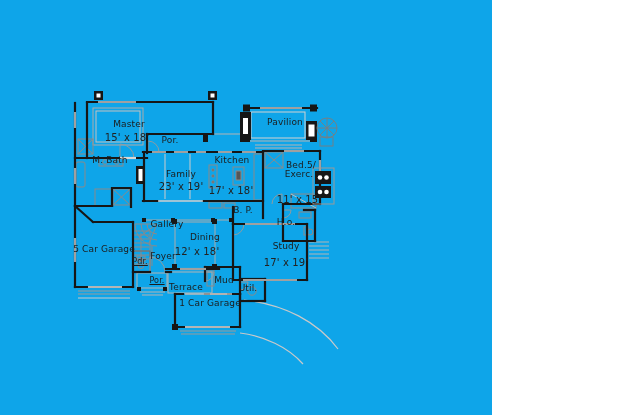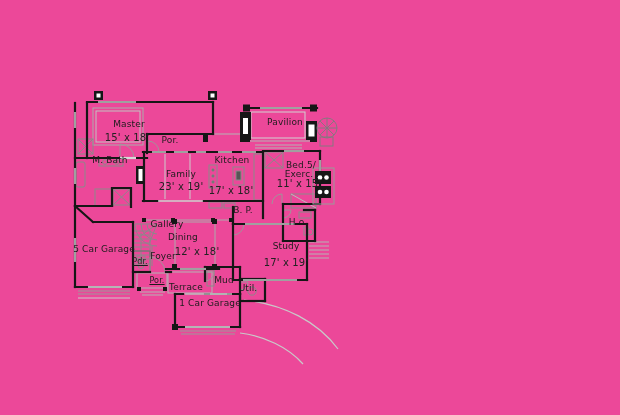--- a/index.html
+++ b/index.html
@@ -1,16 +1,16 @@
 <!DOCTYPE html>
 <html><head>
 <meta charset="utf-8">
 <style>
   html,body{margin:0;padding:0;background:#ffffff;}
-  .canvas{position:relative;width:620px;height:415px;background:#ec4899;overflow:hidden;
+  .canvas{position:relative;width:492px;height:415px;background:#0ea5e9;overflow:hidden;
           font-family:"DejaVu Sans",sans-serif;}
   .plan-svg{position:absolute;left:0;top:0;}
   .lbl{position:absolute;transform:translate(-50%,-50%);font-size:9px;color:#1c1c1c;
        white-space:nowrap;letter-spacing:.15px;line-height:1;}
   .dim{font-size:10px;color:#222;text-align:right;}
   .sm{font-size:8px;text-decoration:underline;}
 </style>
 </head>
 <body>
 
@@ -257,31 +257,31 @@
   <div class="lbl" style="left:181px;top:174px">Family</div>
   <div class="lbl dim" style="left:181px;top:187px">23' x 19'</div>
 
   <div class="lbl" style="left:232px;top:160px">Kitchen</div>
   <div class="lbl dim" style="left:231px;top:191px">17' x 18'</div>
 
   <div class="lbl" style="left:285px;top:122px">Pavilion</div>
 
   <div class="lbl" style="left:301px;top:165px">Bed.5/</div>
   <div class="lbl" style="left:299px;top:174px">Exerc.</div>
-  <div class="lbl dim" style="left:299px;top:184px">11' x 15'</div>
+  <div class="lbl dim" style="left:299px;top:200px">11' x 15'</div>
 
   <div class="lbl" style="left:110px;top:160px">M. Bath</div>
 
   <div class="lbl" style="left:167px;top:224px">Gallery</div>
 
   <div class="lbl" style="left:243px;top:210px">B. P.</div>
 
-  <div class="lbl" style="left:298px;top:222px">H.o.</div>
-
-  <div class="lbl" style="left:183px;top:237px">Dining</div>
+  <div class="lbl" style="left:286px;top:222px">H.o.</div>
+
+  <div class="lbl" style="left:205px;top:237px">Dining</div>
   <div class="lbl dim" style="left:197px;top:252px">12' x 18'</div>
 
   <div class="lbl" style="left:286px;top:246px">Study</div>
   <div class="lbl dim" style="left:286px;top:263px">17' x 19'</div>
 
   <div class="lbl" style="left:104px;top:249px">5 Car Garage</div>
 
   <div class="lbl" style="left:163px;top:256px">Foyer</div>
 
   <div class="lbl sm" style="left:140px;top:262px">Pdr.</div>

